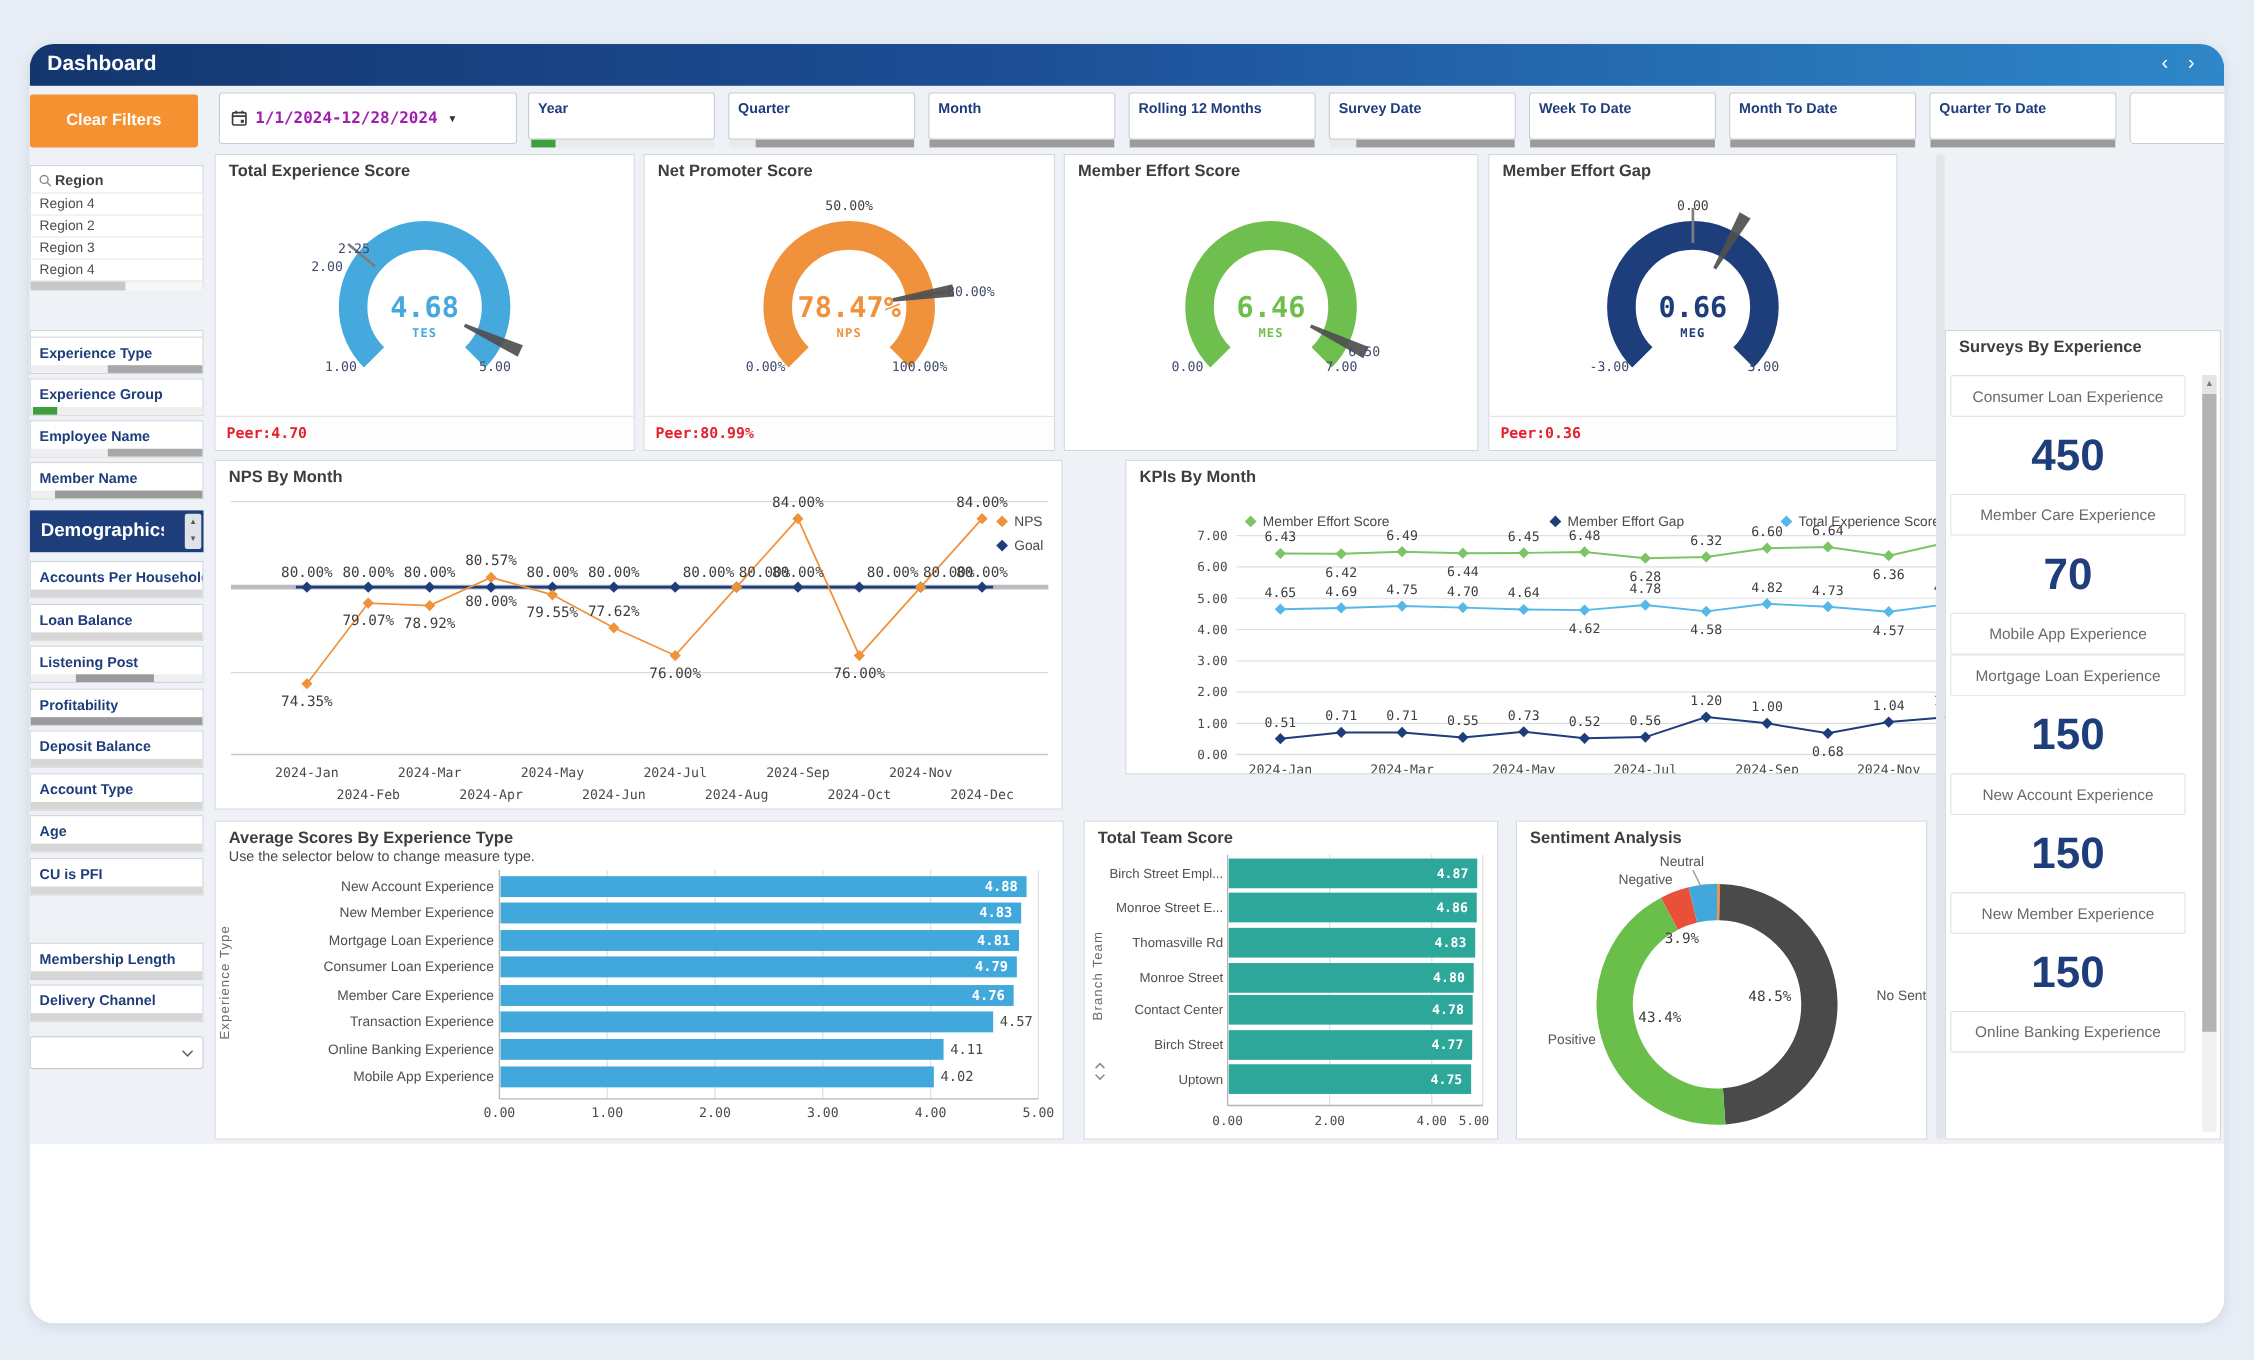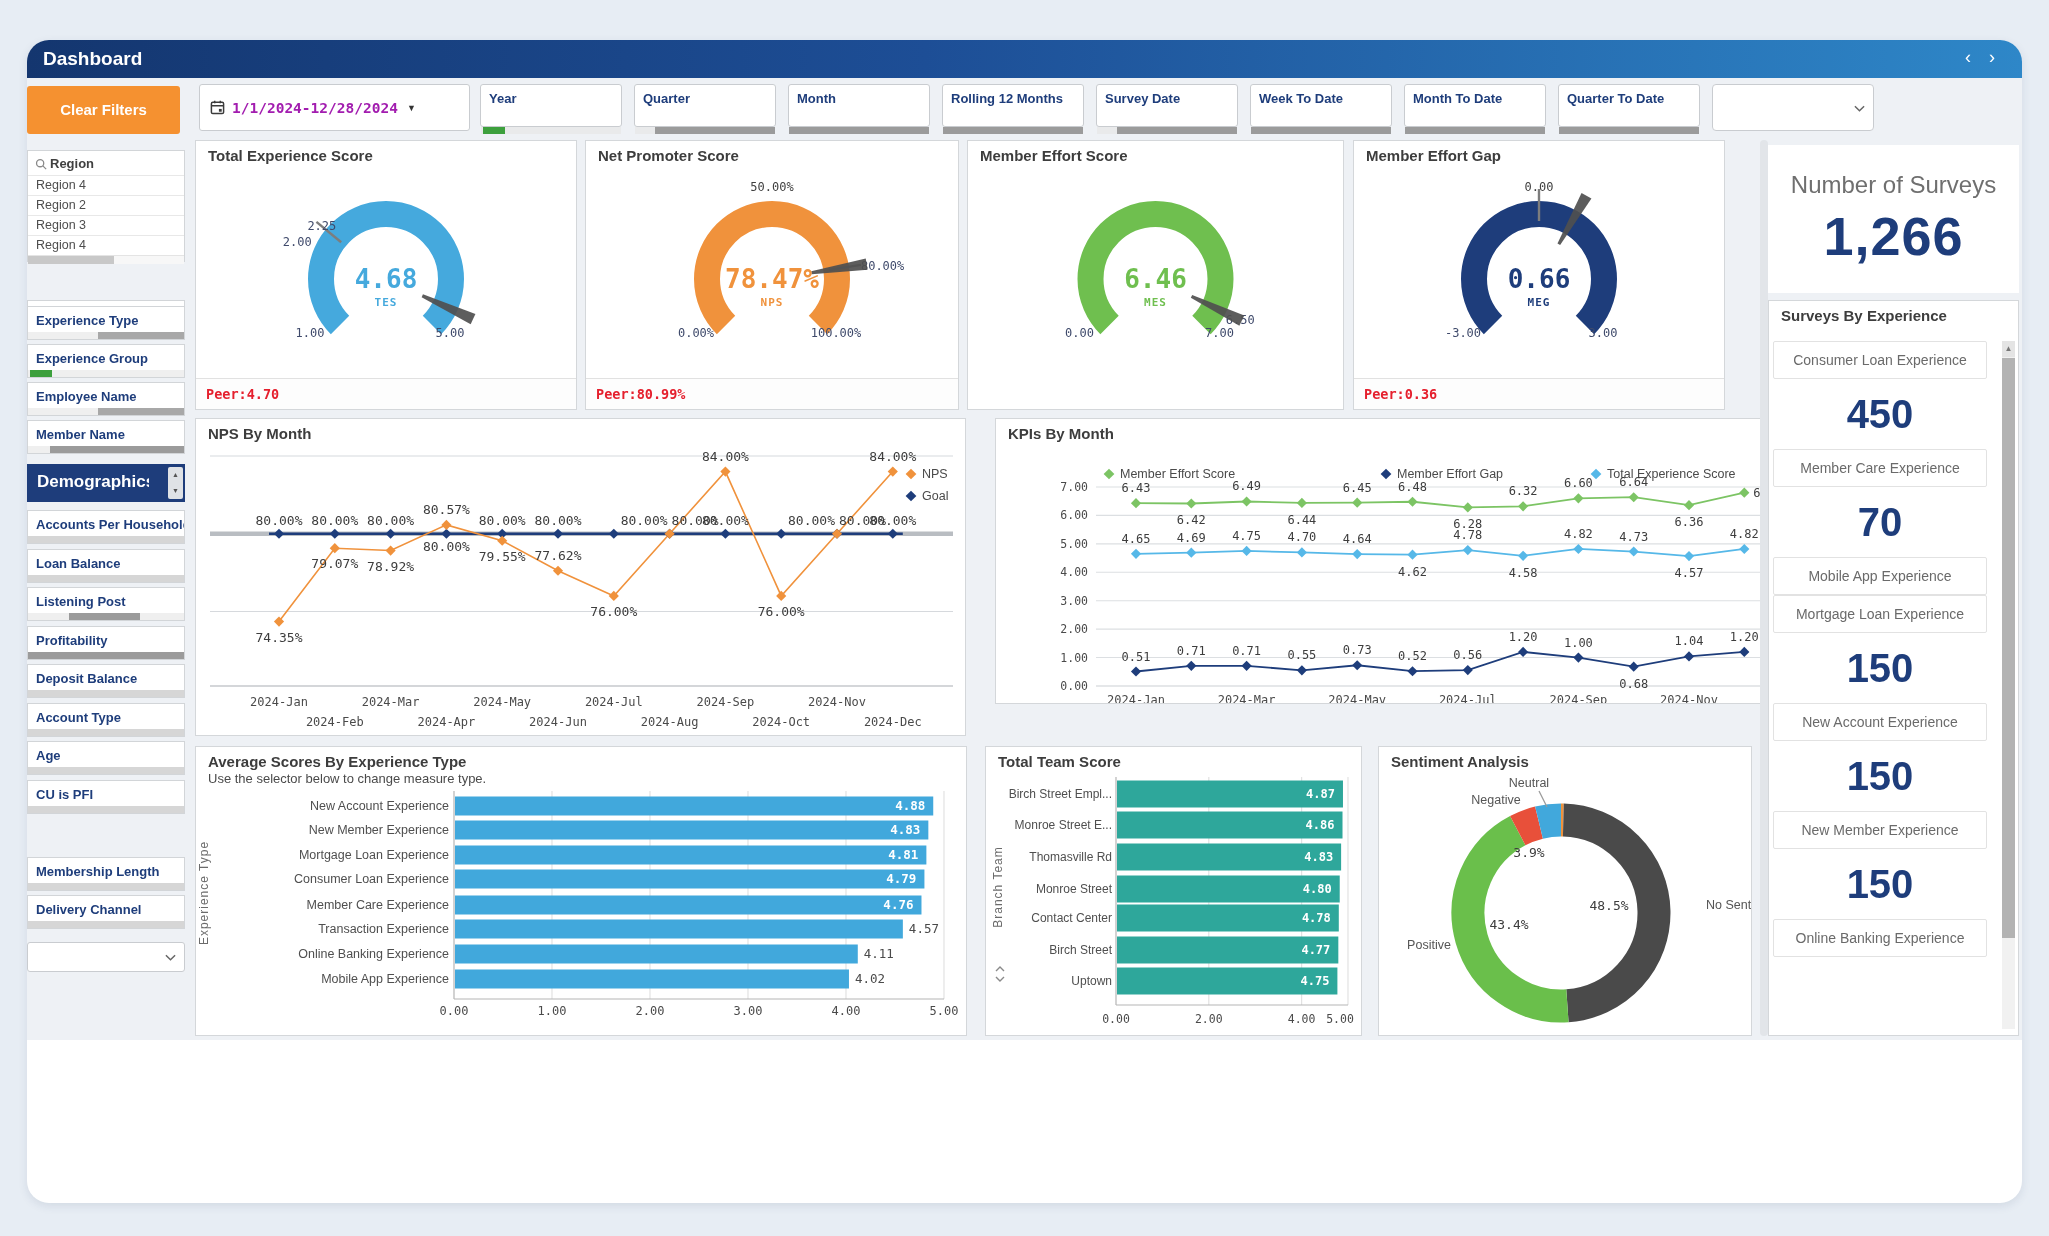--- a/index.html
+++ b/index.html
@@ -8,21 +8,21 @@
   .content-bg{position:absolute;left:0;top:38px;width:100%;height:962px;background:#eef1f5}
   .header{position:absolute;left:0;top:0;width:100%;height:38px;background:linear-gradient(90deg,#14366f 0%,#1d4e96 45%,#2e87c8 100%)}
   .htitle{position:absolute;left:16px;top:8px;font-size:19px;font-weight:bold;color:#fff}
   .hnav{position:absolute;right:18px;top:7px;color:#fff;font-size:18px}
   .hchev{display:inline-block;padding:0 9px;cursor:pointer}
   .clearbtn{position:absolute;left:0;top:46px;width:153px;height:48px;background:#f59130;border-radius:3px;color:#fff;font-weight:bold;font-size:15px;text-align:center;line-height:48px;cursor:pointer}
   .datebox{position:absolute;left:172px;top:44px;width:271px;height:47px;background:#fff;border:1px solid #c9ccd0;border-radius:3px;box-sizing:border-box;display:flex;align-items:center;padding:0 10px;gap:7px}
   .datetxt{font-size:14.5px;font-weight:bold;color:#a21caf}
   .caret{font-size:9px;color:#333;margin-left:2px}
   #filter-row{position:absolute;left:453px;top:44px;width:1541px;display:flex;gap:12px}
-  .ffield{position:relative;width:142px;height:43px;background:#fff;border:1px solid #c9ccd0;border-radius:3px;box-sizing:border-box;flex:none;cursor:pointer}
+  .ffield{position:relative;width:170px;height:43px;background:#fff;border:1px solid #c9ccd0;border-radius:3px;box-sizing:border-box;flex:none;cursor:pointer}
   .ffield .lbl{position:absolute;left:8px;top:6px;font-size:13px;font-weight:bold;color:#1e3d7b;white-space:nowrap}
   .fbar{position:absolute;left:0;bottom:-8px;width:100%;height:7px;background:#e9eaeb}
   .fbar .thumb{position:absolute;top:0;height:100%}
   .fdrop{position:relative;width:162px;height:47px;background:#fff;border:1px solid #c9ccd0;border-radius:4px;box-sizing:border-box;flex:none;cursor:pointer}
   #sidebar{position:absolute;left:0;top:110px;width:158px}
   .sbox{position:absolute;left:0;width:158px;background:#fff;border:1px solid #d2d5d8;box-sizing:border-box}
   .sitem-lbl{font-size:13px;font-weight:bold;color:#1e3d7b;padding:6px 0 0 8px;white-space:nowrap;overflow:hidden}
   .sbar{position:absolute;left:0;bottom:0;width:100%;height:7px;background:#efefef}
   .sbar .thumb{position:absolute;top:0;height:100%}
   .regrow{height:19px;line-height:19px;font-size:12.5px;color:#4d4d4d;padding-left:8px;border-top:1px solid #e8e8e8;background:#fff;cursor:pointer}
@@ -30,21 +30,21 @@
   .demo-hdr .dlabel{position:absolute;left:10px;top:8px;width:112px;overflow:hidden;white-space:nowrap;color:#fff;font-weight:bold;font-size:17px}
   .spinner{position:absolute;right:2px;top:3px;width:15px;height:32px;background:#dfe2e6;border-radius:2px;text-align:center}
   .spinner span{display:block;font-size:7px;color:#555;line-height:16px;cursor:pointer}
   .sdrop{position:absolute;left:0;width:158px;height:30px;background:#fff;border:1px solid #c9ccd0;border-radius:3px;box-sizing:border-box;cursor:pointer}
   .panel{position:absolute;background:#fff;border:1px solid #d4d7da;box-sizing:border-box;overflow:hidden}
   .ptitle{position:absolute;left:12px;top:6px;font-size:15px;font-weight:bold;color:#3d3d3d;z-index:3;white-space:nowrap}
   .psub{position:absolute;left:12px;top:24px;font-size:13px;color:#4a4a4a;z-index:3}
   .peer{position:absolute;left:0;bottom:0;width:100%;height:30px;background:#fdfdfd;border-top:1px solid #e1e1e1}
   .peer span{position:absolute;left:10px;top:7px;font-size:13.5px;font-weight:bold;color:#e5202e}
   #nps-panel{left:168px;top:378px;width:771px;height:318px}
-  #kpi-panel{left:968px;top:378px;width:771px;height:286px}
+  #kpi-panel{left:996px;top:378px;width:771px;height:286px}
   #avg-panel{left:168px;top:706px;width:772px;height:290px}
   #team-panel{left:958px;top:706px;width:377px;height:290px}
   #sent-panel{left:1351px;top:706px;width:374px;height:290px}
   #num-panel{left:1741px;top:105px;width:251px;height:148px;border:none;background:#fff}
   .numlbl{margin-top:26px;text-align:center;font-size:24px;color:#6f6f6f}
   .numval{margin-top:6px;text-align:center;font-size:54px;font-weight:bold;color:#1e3d7b;letter-spacing:1px}
   #sur-panel{left:1741px;top:260px;width:251px;height:736px}
   #sur-list{position:absolute;left:4px;top:40px;width:214px}
   .surlbl{height:36px;line-height:36px;text-align:center;font-size:14px;color:#6a6a6a;background:#fff;border:1px solid #e2e2e2;border-radius:2px}
   .surval{height:70px;line-height:70px;text-align:center;font-size:40px;font-weight:bold;color:#1e3d7b;background:#fff}
@@ -607,24 +607,20 @@
         <text x="327" y="162" text-anchor="start" font-size="12.5" fill="#555" font-family="&quot;Liberation Sans&quot;,sans-serif">No Sentim...</text>
         <text x="230" y="163" text-anchor="middle" font-size="13" fill="#3d3d3d" font-family="&quot;DejaVu Sans Mono&quot;,monospace">48.5%</text>
         <text x="50" y="202" text-anchor="middle" font-size="12.5" fill="#555" font-family="&quot;Liberation Sans&quot;,sans-serif">Positive</text>
         <text x="130" y="182" text-anchor="middle" font-size="13" fill="#3d3d3d" font-family="&quot;DejaVu Sans Mono&quot;,monospace">43.4%</text>
         <text x="117" y="57" text-anchor="middle" font-size="12.5" fill="#555" font-family="&quot;Liberation Sans&quot;,sans-serif">Negative</text>
         <text x="150" y="110" text-anchor="middle" font-size="13" fill="#3d3d3d" font-family="&quot;DejaVu Sans Mono&quot;,monospace">3.9%</text>
         <text x="150" y="40" text-anchor="middle" font-size="12.5" fill="#555" font-family="&quot;Liberation Sans&quot;,sans-serif">Neutral</text>
       </svg>
     </div>
 
-  <div class="panel" id="num-panel">
-    <div class="numlbl">Number of Surveys</div>
-    <div class="numval">1,266</div>
-  </div>
 
   <div class="panel" id="sur-panel">
     <div class="ptitle">Surveys By Experience</div>
     <div id="sur-list">
         <div class="surlbl">Consumer Loan Experience</div>
         <div class="surval">450</div>
         <div class="surlbl">Member Care Experience</div>
         <div class="surval">70</div>
         <div class="surlbl">Mobile App Experience</div>
         <div class="surlbl">Mortgage Loan Experience</div>

